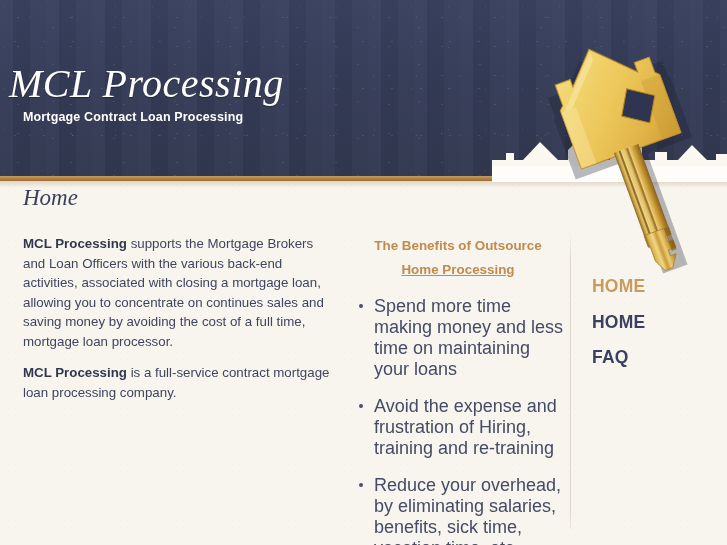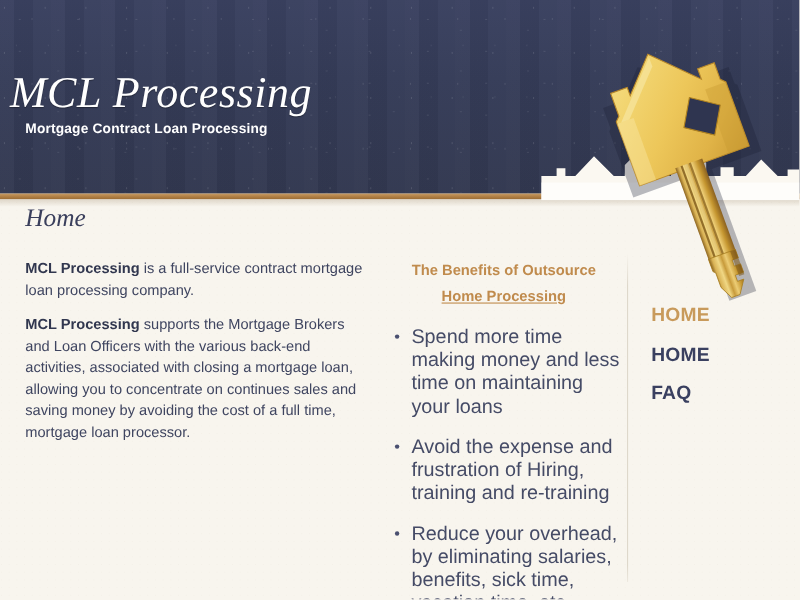--- a/index.html
+++ b/index.html
@@ -333,24 +333,24 @@
       </g>
     </svg>
   </div>
 
   <div class="content">
 
     <div class="page-title">Home</div>
 
     <div class="col-left">
       <p>
-        <strong>MCL Processing</strong><span> is a full-service contract mortgage loan processing company.</span>
+        <strong>MCL Processing</strong><span> supports the Mortgage Brokers and Loan Officers with the various back-end activities, associated with closing a mortgage loan, allowing you to concentrate on continues sales and saving money by avoiding the cost of a full time, mortgage loan processor.</span>
       </p>
       <p>
-        <strong>MCL Processing</strong><span> supports the Mortgage Brokers and Loan Officers with the various back-end activities, associated with closing a mortgage loan, allowing you to concentrate on continues sales and saving money by avoiding the cost of a full time, mortgage loan processor.</span>
+        <strong>MCL Processing</strong><span> is a full-service contract mortgage loan processing company.</span>
       </p>
     </div>
 
     <div class="col-mid">
       <div class="mid-heading">
         <span>The Benefits of Outsource</span>
         <span class="line2">Home Processing</span>
       </div>
       <ul class="bullets">
         <li>Spend more time making money and less time on maintaining your loans</li>

